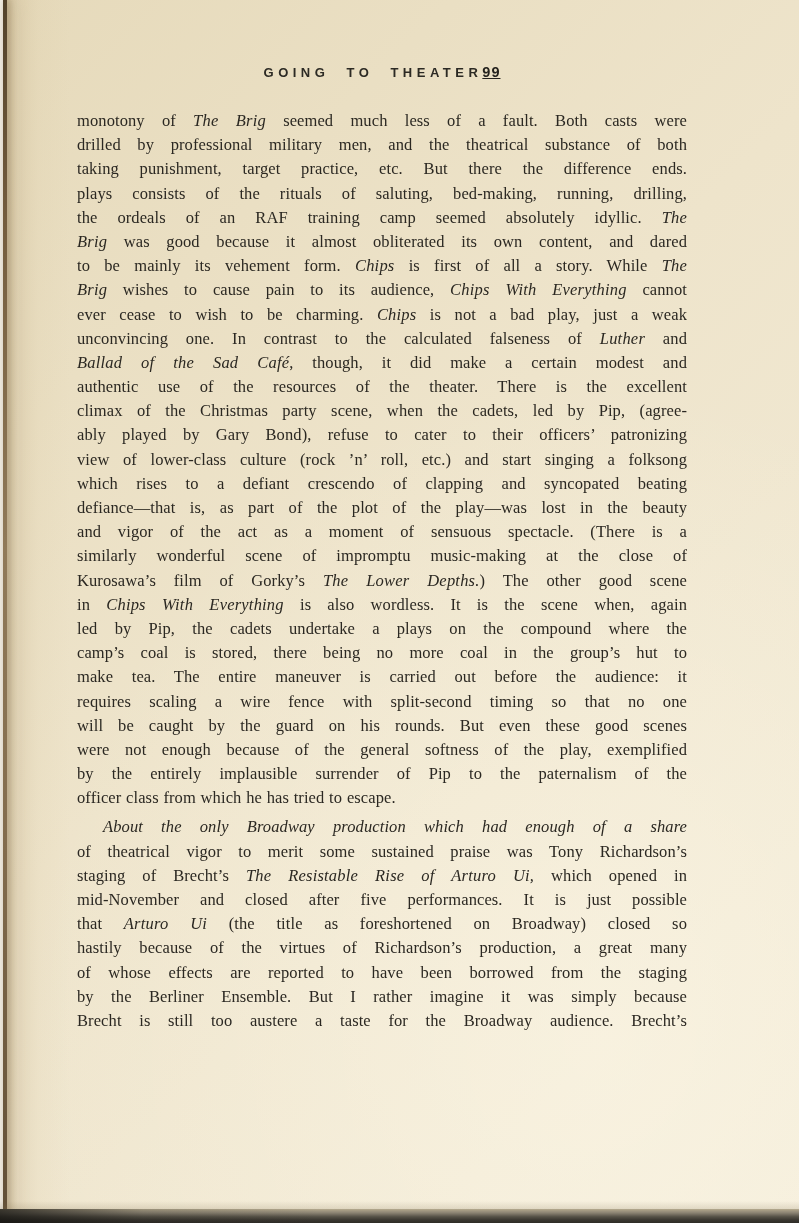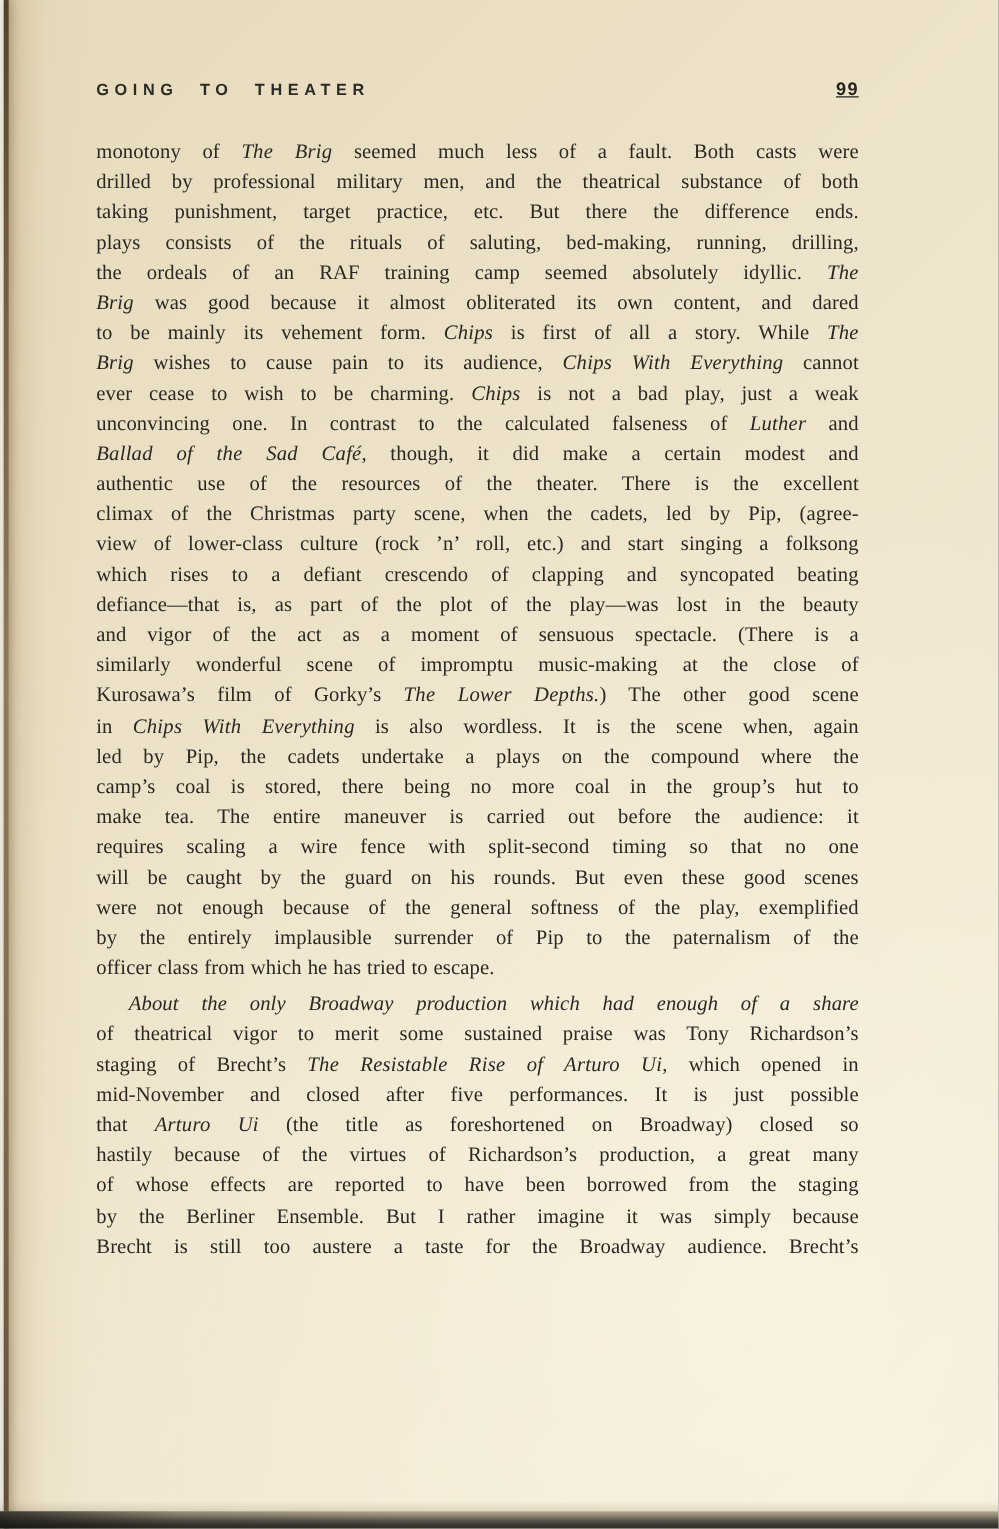--- a/index.html
+++ b/index.html
@@ -42,21 +42,21 @@
       linear-gradient(180deg,#b4a98d 0%, #8a8272 28%, #565247 55%, var(--edge) 78%, #2e2c27 100%);
   }
   .bottom-shadow{
     position:absolute;left:0;bottom:14px;width:100%;height:8px;
     background:linear-gradient(180deg, rgba(0,0,0,0) 0%, rgba(120,105,75,.18) 100%);
   }
   .content{
     position:absolute;left:77px;top:64px;width:610px;
   }
   .running-head{
-    display:flex;justify-content:space-between;align-items:baseline;
+    display:flex;justify-content:center;align-items:baseline;
     font-family:"Liberation Sans", sans-serif;
     font-weight:bold;
   }
   .head-title{
     font-size:13px;letter-spacing:4.5px;word-spacing:9px;color:#2c2a24;
   }
   .head-pagenum{
     font-size:14.5px;letter-spacing:1px;color:#24221d;
     transform:translateX(0px);
     text-decoration:underline;
@@ -100,20 +100,21 @@
           <div class="line">plays consists of the rituals of saluting, bed-making, running, drilling,</div>
           <div class="line">the ordeals of an RAF training camp seemed absolutely idyllic. <i>The</i></div>
           <div class="line"><i>Brig</i> was good because it almost obliterated its own content, and dared</div>
           <div class="line">to be mainly its vehement form. <i>Chips</i> is first of all a story. While <i>The</i></div>
           <div class="line"><i>Brig</i> wishes to cause pain to its audience, <i>Chips With Everything</i> cannot</div>
           <div class="line">ever cease to wish to be charming. <i>Chips</i> is not a bad play, just a weak</div>
           <div class="line">unconvincing one. In contrast to the calculated falseness of <i>Luther</i> and</div>
           <div class="line"><i>Ballad of the Sad Café</i>, though, it did make a certain modest and</div>
           <div class="line">authentic use of the resources of the theater. There is the excellent</div>
           <div class="line">climax of the Christmas party scene, when the cadets, led by Pip, (agree-</div>
+          <div class="line">ably played by Gary Bond), refuse to cater to their officers’ patronizing</div>
           <div class="line">view of lower-class culture (rock ’n’ roll, etc.) and start singing a folksong</div>
           <div class="line">which rises to a defiant crescendo of clapping and syncopated beating</div>
           <div class="line">defiance—that is, as part of the plot of the play—was lost in the beauty</div>
           <div class="line">and vigor of the act as a moment of sensuous spectacle. (There is a</div>
           <div class="line">similarly wonderful scene of impromptu music-making at the close of</div>
           <div class="line">Kurosawa’s film of Gorky’s <i>The Lower Depths.</i>) The other good scene</div>
           <div class="line">in <i>Chips With Everything</i> is also wordless. It is the scene when, again</div>
           <div class="line">led by Pip, the cadets undertake a plays on the compound where the</div>
           <div class="line">camp’s coal is stored, there being no more coal in the group’s hut to</div>
           <div class="line">make tea. The entire maneuver is carried out before the audience: it</div>

